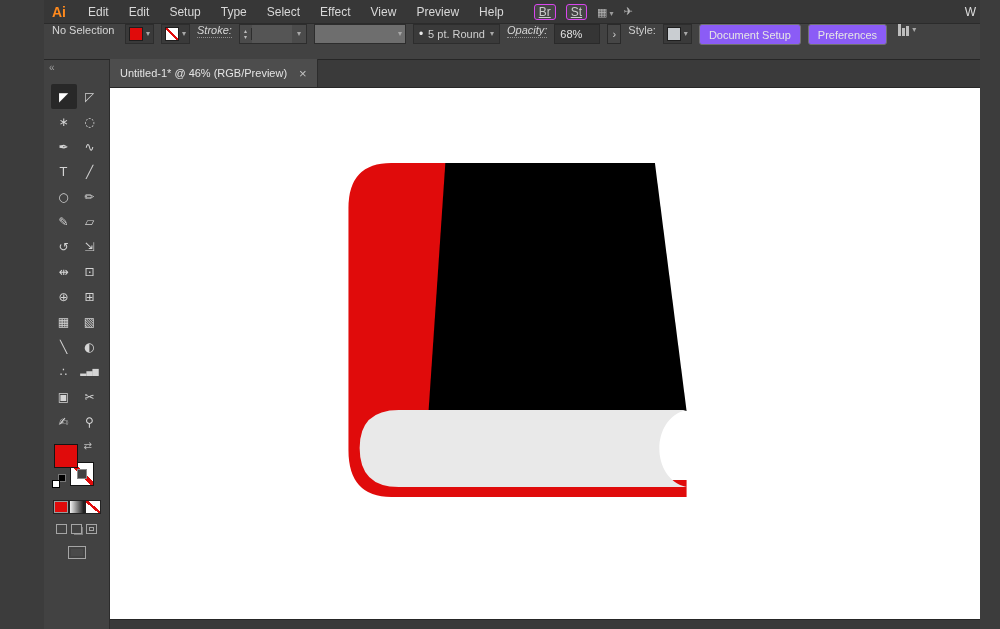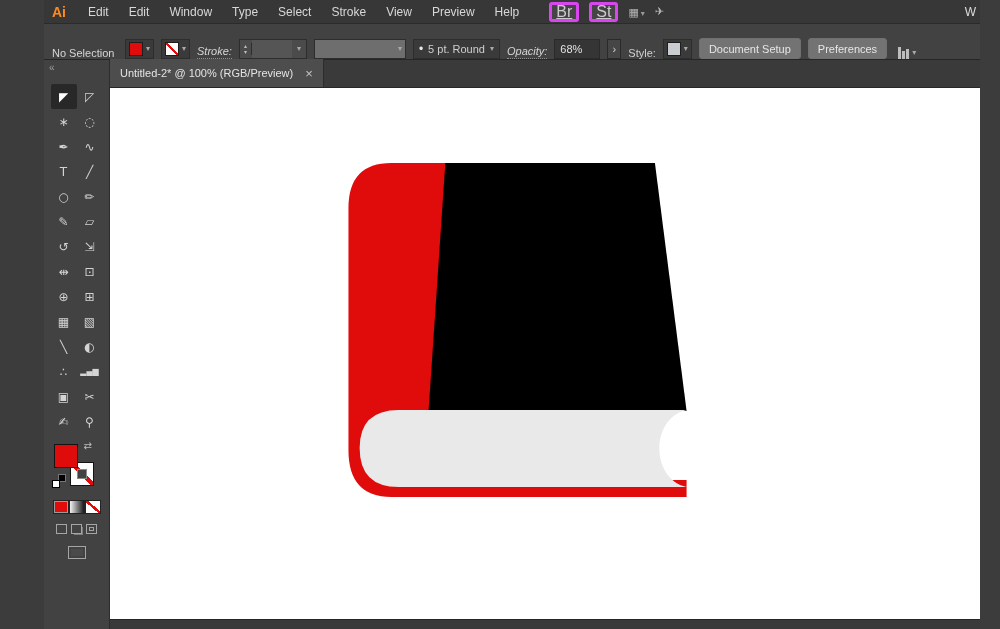--- a/index.html
+++ b/index.html
@@ -6,29 +6,29 @@
   html,body { width:1000px; height:629px; overflow:hidden; }
   body { font-family:"Liberation Sans","DejaVu Sans",sans-serif; background:#3c3c3c; }
   .app { width:980px; height:629px; display:flex; flex-direction:column; background:#3c3c3c;padding-left:44px; }
 
   
   .menubar { height:24px; background:#373737; display:flex; align-items:center; color:#d8d8d8;
              font-size:12px; border-bottom:1px solid #2b2b2b; flex:0 0 24px; }
   .ai-logo { color:#ff8a1d; font-weight:bold; font-size:14px; padding:0 12px 0 8px; }
   .menu-item { padding:0 10px; cursor:default; }
   .mb-icons { display:flex; align-items:center; gap:10px; margin-left:20px; }
-  .badge { border:3px solid #d946ef; border-radius:3px; background:#454545; color:#ccc;
-           font-size:16px; padding:1px 4px; line-height:12px;text-decoration:underline; }
+  .badge { border:1px solid #d946ef; border-radius:3px; background:#454545; color:#ccc;
+           font-size:12px; padding:1px 4px; line-height:12px;text-decoration:underline; }
   .mb-glyph { color:#b5b5b5; font-size:11px; }
   .mb-caret { color:#9a9a9a; font-size:8px; margin-left:2px; }
   .mb-right { margin-left:auto; padding-right:4px; color:#ddd; font-size:12px; }
 
   
   .controlbar { height:36px; background:#424242; border-bottom:1px solid #262626;
-                display:flex; align-items:flex-end; font-size:11px; color:#cfcfcf;
+                display:flex; align-items:flex-start; font-size:11px; color:#cfcfcf;
                 padding:0 8px; gap:7px; flex:0 0 36px; }
   .cb-status { width:66px; font-size:11px; color:#d6d6d6; }
   .combo { display:flex; align-items:center; background:#3a3a3a; border:1px solid #2d2d2d;
            height:20px; padding:0 3px; gap:3px; }
   .sw { width:14px; height:14px; border:1px solid #1e1e1e; position:relative; background:#fff; }
   .sw.red { background:#e00b0b; }
   .sw.light { background:#c9cdd1; }
   .slash { position:absolute; inset:0;
            background:linear-gradient(to top right, transparent 44%, #e00b0b 44%, #e00b0b 58%, transparent 58%); }
   .caret { color:#a8a8a8; font-size:8px; line-height:8px; }
@@ -40,21 +40,21 @@
   .step-caret { width:14px; text-align:center; }
   .dd-wide { width:92px; height:20px; background:#6e6e6e; border:1px solid #2d2d2d;
              display:flex; align-items:center; justify-content:flex-end; padding:0 3px; }
   .dd-brush { display:flex; align-items:center; gap:5px; height:20px; background:#3a3a3a;
               border:1px solid #2d2d2d; padding:0 5px; }
   .dd-brush .dot { color:#e8e8e8; font-size:12px; }
   .field { height:20px; width:46px; background:#353535; border:1px solid #2a2a2a;
            color:#e2e2e2; display:flex; align-items:center; padding:0 5px; }
   .arrowbtn { height:20px; width:14px; background:#464646; border:1px solid #2a2a2a;
               color:#cfcfcf; display:flex; align-items:center; justify-content:center; font-size:11px; }
-  .btn { height:21px; background:#737373; border:1px solid #707070; border-radius:3px;
+  .btn { height:21px; background:#8b5cf6; border:1px solid #707070; border-radius:3px;
          color:#e6e6e6; font-size:11px; padding:0 9px; font-family:inherit; }
   .alignctl { display:flex; align-items:center; gap:3px; margin-left:4px; }
   .align-bars { display:flex; align-items:flex-end; gap:1px; height:12px; }
   .align-bars i { display:block; width:3px; background:#bdbdbd; }
   .align-bars i:nth-child(1){height:12px;} .align-bars i:nth-child(2){height:8px;} .align-bars i:nth-child(3){height:10px;}
 
   
   .main { flex:1; display:flex; min-height:0; }
 
   
@@ -107,24 +107,24 @@
 </style>
 </head>
 <body>
 
 <div class="app">
 
   <div class="menubar">
     <span class="ai-logo">Ai</span>
     <span class="menu-item">Edit</span>
     <span class="menu-item">Edit</span>
-    <span class="menu-item">Window</span>
+    <span class="menu-item">Setup</span>
     <span class="menu-item">Type</span>
     <span class="menu-item">Select</span>
-    <span class="menu-item">Stroke</span>
+    <span class="menu-item">Effect</span>
     <span class="menu-item">View</span>
     <span class="menu-item">Preview</span>
     <span class="menu-item">Help</span>
     <div class="mb-icons">
       <span class="badge">Br</span>
       <span class="badge">St</span>
       <span>
         <span class="mb-glyph">▦</span><span class="mb-caret">▾</span>
       </span>
       <span class="mb-glyph">✈</span>
@@ -311,21 +311,21 @@
         <span class="dmode behind"></span>
         <span class="dmode inside"></span>
       </div>
 
       <div class="screenmode"></div>
     </div>
 
     <div class="docarea">
       <div class="tabbar">
         <div class="tab">
-          <span>Untitled-2* @ 100% (RGB/Preview)</span>
+          <span>Untitled-1* @ 46% (RGB/Preview)</span>
           <span class="close">×</span>
         </div>
       </div>
 
       <div class="canvas">
         <svg viewBox="0 0 934 531" preserveAspectRatio="none">
           <path d="M 302 75 L 372 75 L 355 335 L 360 392 L 619 392 L 619 409 L 302 409 Q 256 409 256 362 L 256 120 Q 256 75 302 75 Z" fill="#e00b0b"></path>
           <path d="M 360 75 L 585 75 L 619 323 L 342 323 Z" fill="#000000"></path>
           <path d="M 310 322 L 619 322 C 580 330 580 391 619 399 L 310 399 Q 268 399 268 360 Q 268 322 310 322 Z" fill="#e9e9e9"></path>
         </svg>

